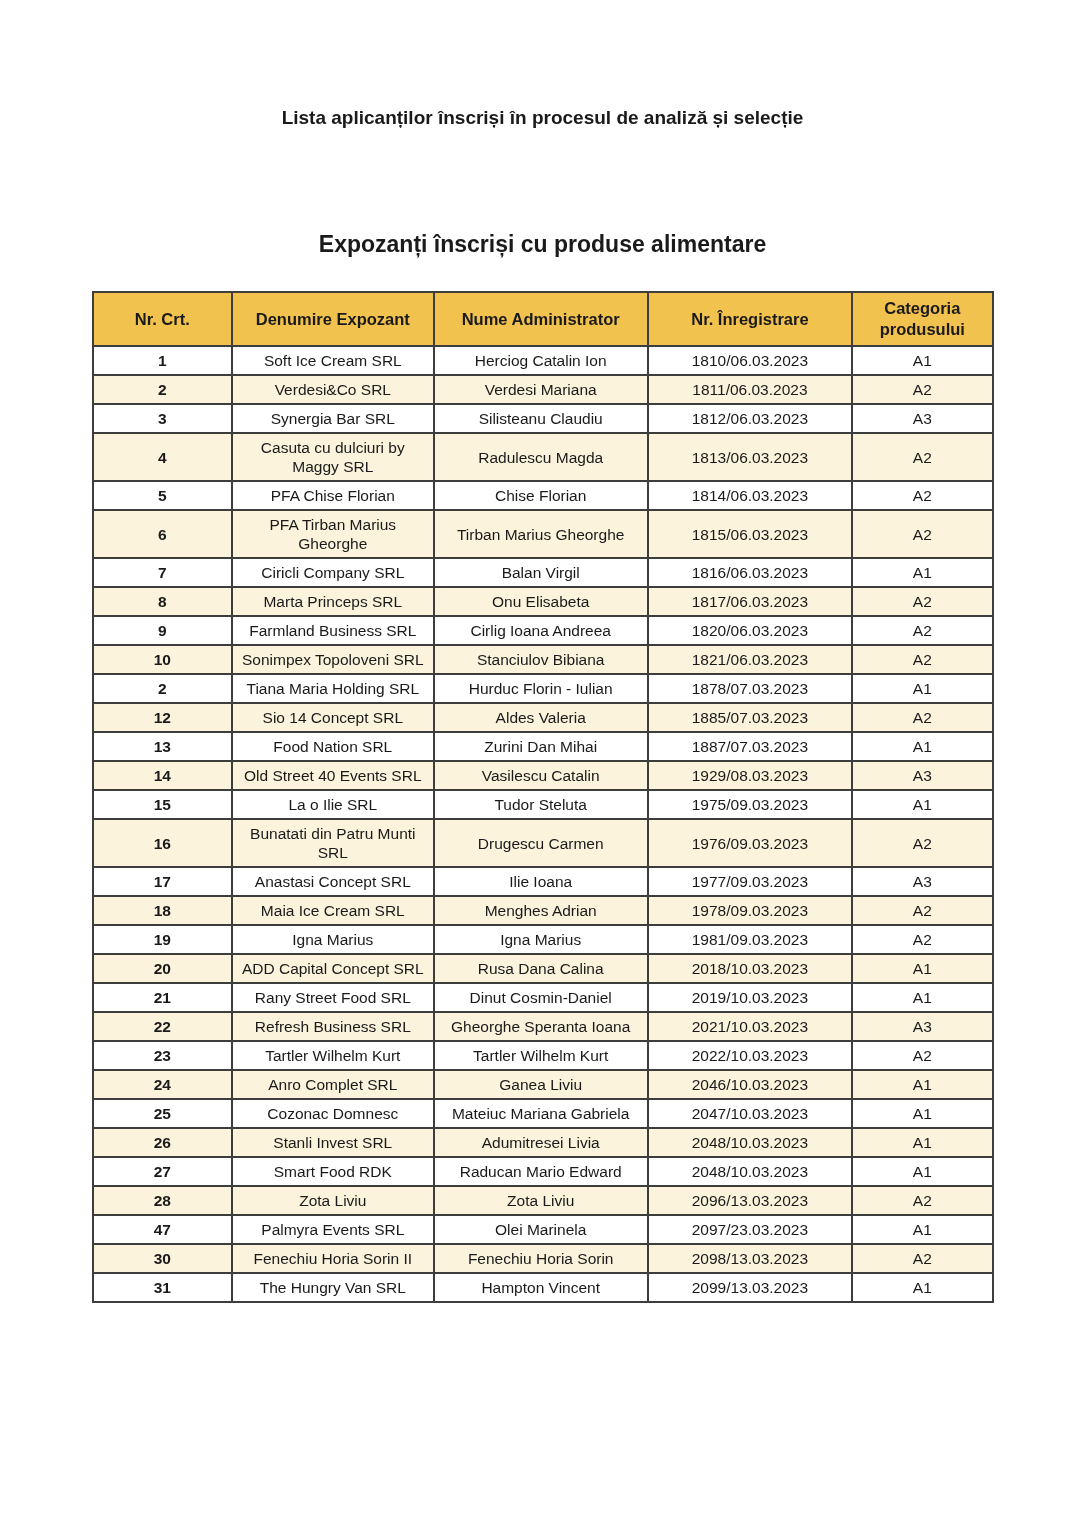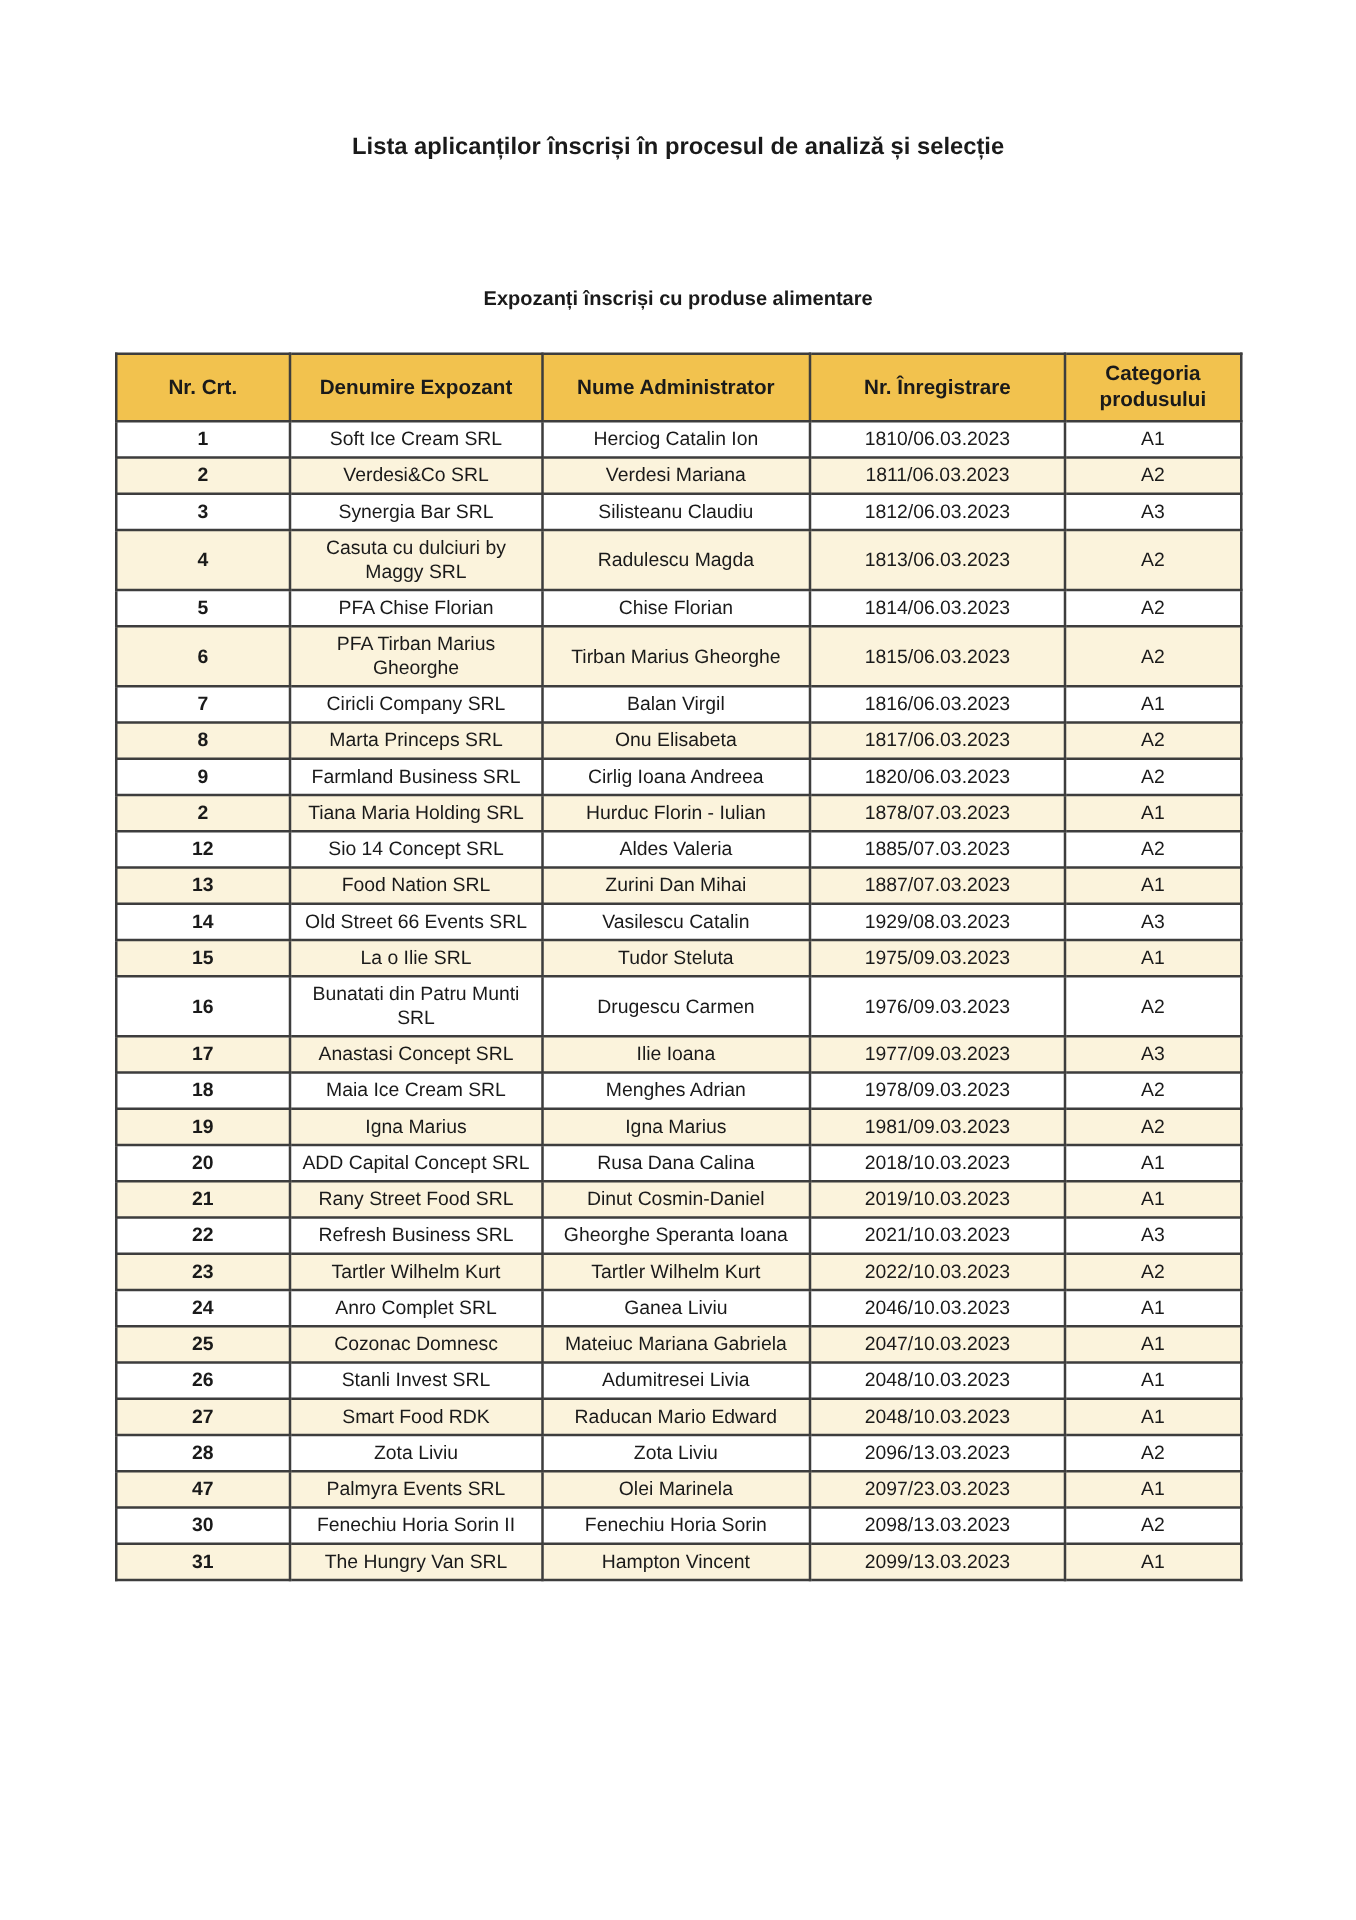--- a/index.html
+++ b/index.html
@@ -28,21 +28,21 @@
   .doc-title {
     text-align: center;
     font-weight: bold;
     font-size: 19px;
     line-height: 33px;
     margin: 0;
   }
   .section-title {
     text-align: center;
     font-weight: bold;
-    font-size: 16px;
+    font-size: 23px;
     margin: 97px 0 0 0;
   }
   table.exhibitors {
     border-collapse: collapse;
     table-layout: fixed;
     width: 902px;
     margin: 33px auto 0 auto;
   }
   table.exhibitors th,
   table.exhibitors td {
@@ -155,20 +155,27 @@
           <td class="cell-categoria-produsului">A2</td>
         </tr>
         <tr>
           <td class="cell-nr-crt">9</td>
           <td class="cell-denumire-expozant">Farmland Business SRL</td>
           <td class="cell-nume-administrator">Cirlig Ioana Andreea</td>
           <td class="cell-nr-inregistrare">1820/06.03.2023</td>
           <td class="cell-categoria-produsului">A2</td>
         </tr>
         <tr>
+          <td class="cell-nr-crt">10</td>
+          <td class="cell-denumire-expozant">Sonimpex Topoloveni SRL</td>
+          <td class="cell-nume-administrator">Stanciulov Bibiana</td>
+          <td class="cell-nr-inregistrare">1821/06.03.2023</td>
+          <td class="cell-categoria-produsului">A2</td>
+        </tr>
+        <tr>
           <td class="cell-nr-crt">2</td>
           <td class="cell-denumire-expozant">Tiana Maria Holding SRL</td>
           <td class="cell-nume-administrator">Hurduc Florin - Iulian</td>
           <td class="cell-nr-inregistrare">1878/07.03.2023</td>
           <td class="cell-categoria-produsului">A1</td>
         </tr>
         <tr>
           <td class="cell-nr-crt">12</td>
           <td class="cell-denumire-expozant">Sio 14 Concept SRL</td>
           <td class="cell-nume-administrator">Aldes Valeria</td>
@@ -177,21 +184,21 @@
         </tr>
         <tr>
           <td class="cell-nr-crt">13</td>
           <td class="cell-denumire-expozant">Food Nation SRL</td>
           <td class="cell-nume-administrator">Zurini Dan Mihai</td>
           <td class="cell-nr-inregistrare">1887/07.03.2023</td>
           <td class="cell-categoria-produsului">A1</td>
         </tr>
         <tr>
           <td class="cell-nr-crt">14</td>
-          <td class="cell-denumire-expozant">Old Street 66 Events SRL</td>
+          <td class="cell-denumire-expozant">Old Street 40 Events SRL</td>
           <td class="cell-nume-administrator">Vasilescu Catalin</td>
           <td class="cell-nr-inregistrare">1929/08.03.2023</td>
           <td class="cell-categoria-produsului">A3</td>
         </tr>
         <tr>
           <td class="cell-nr-crt">15</td>
           <td class="cell-denumire-expozant">La o Ilie SRL</td>
           <td class="cell-nume-administrator">Tudor Steluta</td>
           <td class="cell-nr-inregistrare">1975/09.03.2023</td>
           <td class="cell-categoria-produsului">A1</td>

